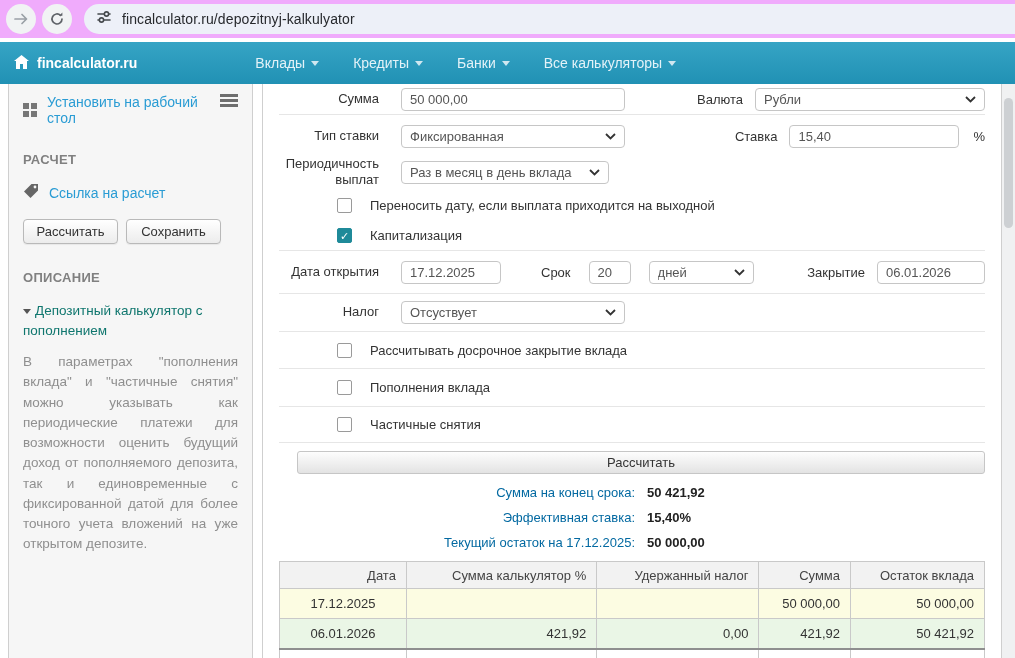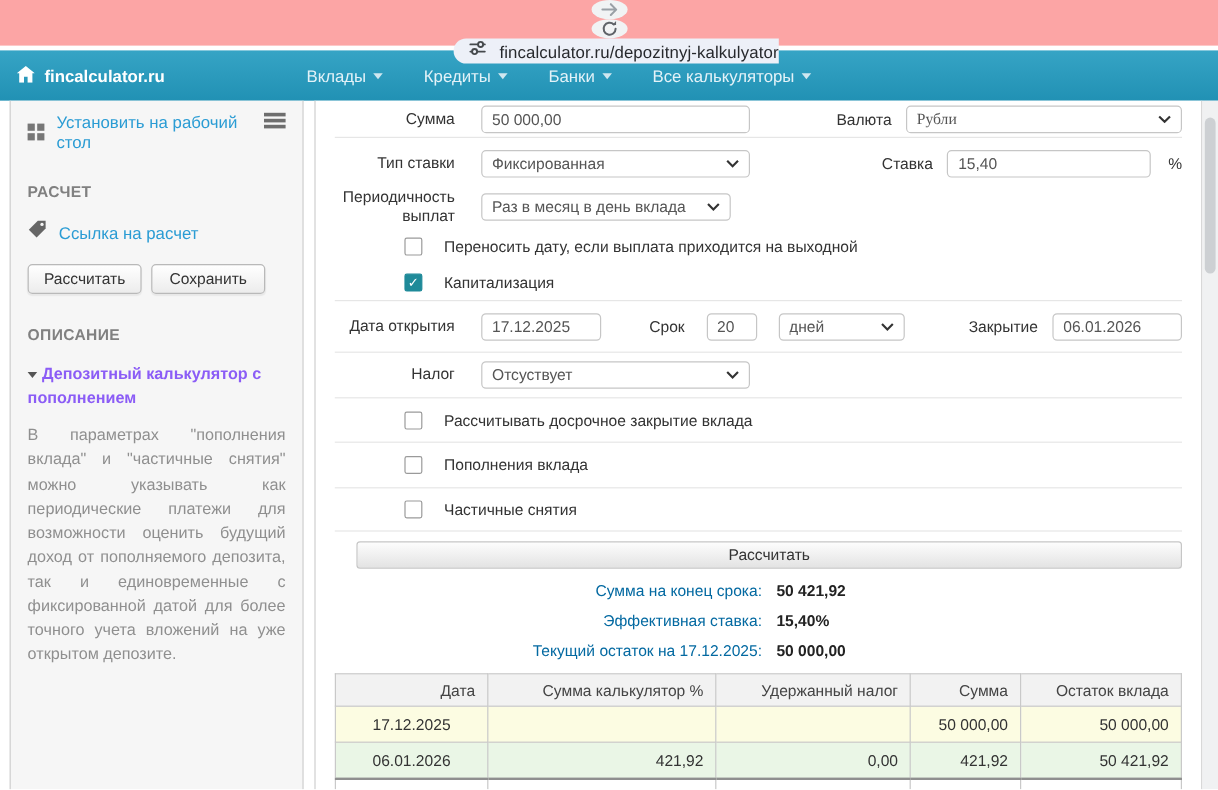--- a/index.html
+++ b/index.html
@@ -1,21 +1,21 @@
 <!DOCTYPE html>
 <html><head>
 <meta charset="utf-8">
 <style>
   * { margin:0; padding:0; box-sizing:border-box; }
   html,body { background:#ffffff; }
   body { font-family:"Liberation Sans", sans-serif; }
   .screen { position:relative; width:1015px; height:658px; overflow:hidden; background:#fff; }
 
   
-  .browser-bar { height:38px; display:flex; align-items:center; padding-left:6px; background:#fca5a5;flex-direction:column; }
+  .browser-bar { height:38px; display:flex; align-items:center; padding-left:6px; background:#f0abfc; }
   .chrome-btn { width:30px; height:30px; border-radius:50%; background:#f1f3f4; display:flex; align-items:center; justify-content:center; margin-right:6px; color:#5f6368; }
   .chrome-btn svg { display:block; }
   .url-pill { flex:1; height:30px; background:#edf0f8; border-radius:15px 0 0 15px; display:flex; align-items:center; padding-left:12px; margin-left:6px; }
   .url-text { font-size:14px; color:#27292d; margin-left:10px; letter-spacing:.1px; }
 
   
   .navbar { height:42px; margin-top:4px; background:linear-gradient(#36a4c5,#2191b4); display:flex; align-items:center; padding:0 14px; }
   .brand { display:flex; align-items:center; gap:8px; color:#fff; font-weight:bold; font-size:14px; }
   .nav-menu { display:flex; align-items:center; margin-left:118px; gap:34px; }
   .nav-item { color:#e3f2f8; font-size:14px; display:flex; align-items:center; gap:6px; cursor:pointer; }
@@ -31,21 +31,21 @@
   .side-row { display:flex; align-items:center; gap:10px; }
   .link { color:#2a9cd4; font-size:14px; cursor:pointer; text-decoration:none; }
   .burger { margin-left:auto; width:20px; display:flex; flex-direction:column; gap:2px; align-self:flex-start; cursor:pointer; }
   .burger i { display:block; height:3px; background:#6e6e6e; }
   .grid-icon { width:14px; height:14px; display:grid; grid-template-columns:6px 6px; grid-template-rows:6px 6px; gap:2px; }
   .grid-icon i { background:#777; display:block; }
   .side-heading { margin-top:26px; font-size:13px; font-weight:bold; color:#808080; letter-spacing:.3px; }
   .side-link-row { margin-top:16px; display:flex; align-items:center; gap:10px;text-align:center; }
   .side-buttons { margin-top:16px; display:flex; gap:8px; }
   .btn { font-family:"Liberation Sans",sans-serif; font-size:13px; color:#333; background:linear-gradient(#ffffff,#ececec); border:1px solid #b9b9b9; border-radius:4px; padding:4px 0; width:95px; text-align:center; cursor:pointer; box-shadow:0 1px 1px rgba(0,0,0,.06); }
-  .desc-title { margin-top:16px; font-size:13.5px; font-weight:bold; color:#8b5cf6; line-height:1.45; }
+  .desc-title { margin-top:16px; font-size:13.5px; font-weight:normal; color:#0f766e; line-height:1.45; }
   .caret-small { display:inline-block; width:0; height:0; border-left:4px solid transparent; border-right:4px solid transparent; border-top:5px solid #555; margin-right:4px; position:relative; top:-1px; }
   .desc-text { margin-top:12px; font-size:13.5px; color:#8f8f8f; line-height:1.5; text-align:justify; }
 
   
   .main-card { flex:1; background:#fff; border-left:1px solid #cfcfcf; border-right:1px solid #cfcfcf; padding:0 16px; overflow:hidden; }
   .form-row { display:flex; align-items:center; }
   .bb { border-bottom:1px solid #e6e6e6; }
   .lbl { width:100px; text-align:right; padding-right:0; font-size:13px; color:#333; line-height:1.25; flex-shrink:0; }
   .gap { width:22px; flex-shrink:0; }
   .field-input { height:23px; border:1px solid #c6c6c6; border-radius:4px; padding:0 8px; font-size:13px; color:#555; font-family:"Liberation Sans",sans-serif; background:#fff; }
@@ -182,21 +182,21 @@
     </div>
 
     <div class="main-card">
 
       <div class="form-row bb" style="height:31px;">
         <span class="lbl">Сумма</span>
           <span class="gap"></span>
         <input class="field-input" style="width: 224px;" value="50 000,00">
         <span class="right-group">
           <span class="rlbl" style="width:68px;">Валюта</span>
-          <span class="select" style="width:230px;font-family:Liberation Serif, serif;">
+          <span class="select" style="width:230px;">
             <span class="sel-text">Рубли</span>
             <svg class="chev" width="11" height="7" viewBox="0 0 11 7">
                 <path d="m1 1 4.5 4.5L10 1" stroke="#333" stroke-width="1.8" fill="none"></path>
               </svg>
           </span>
         </span>
       </div>
 
       <div class="form-row" style="height:38px; padding-top:4px;">
         <span class="lbl">Тип ставки</span>

